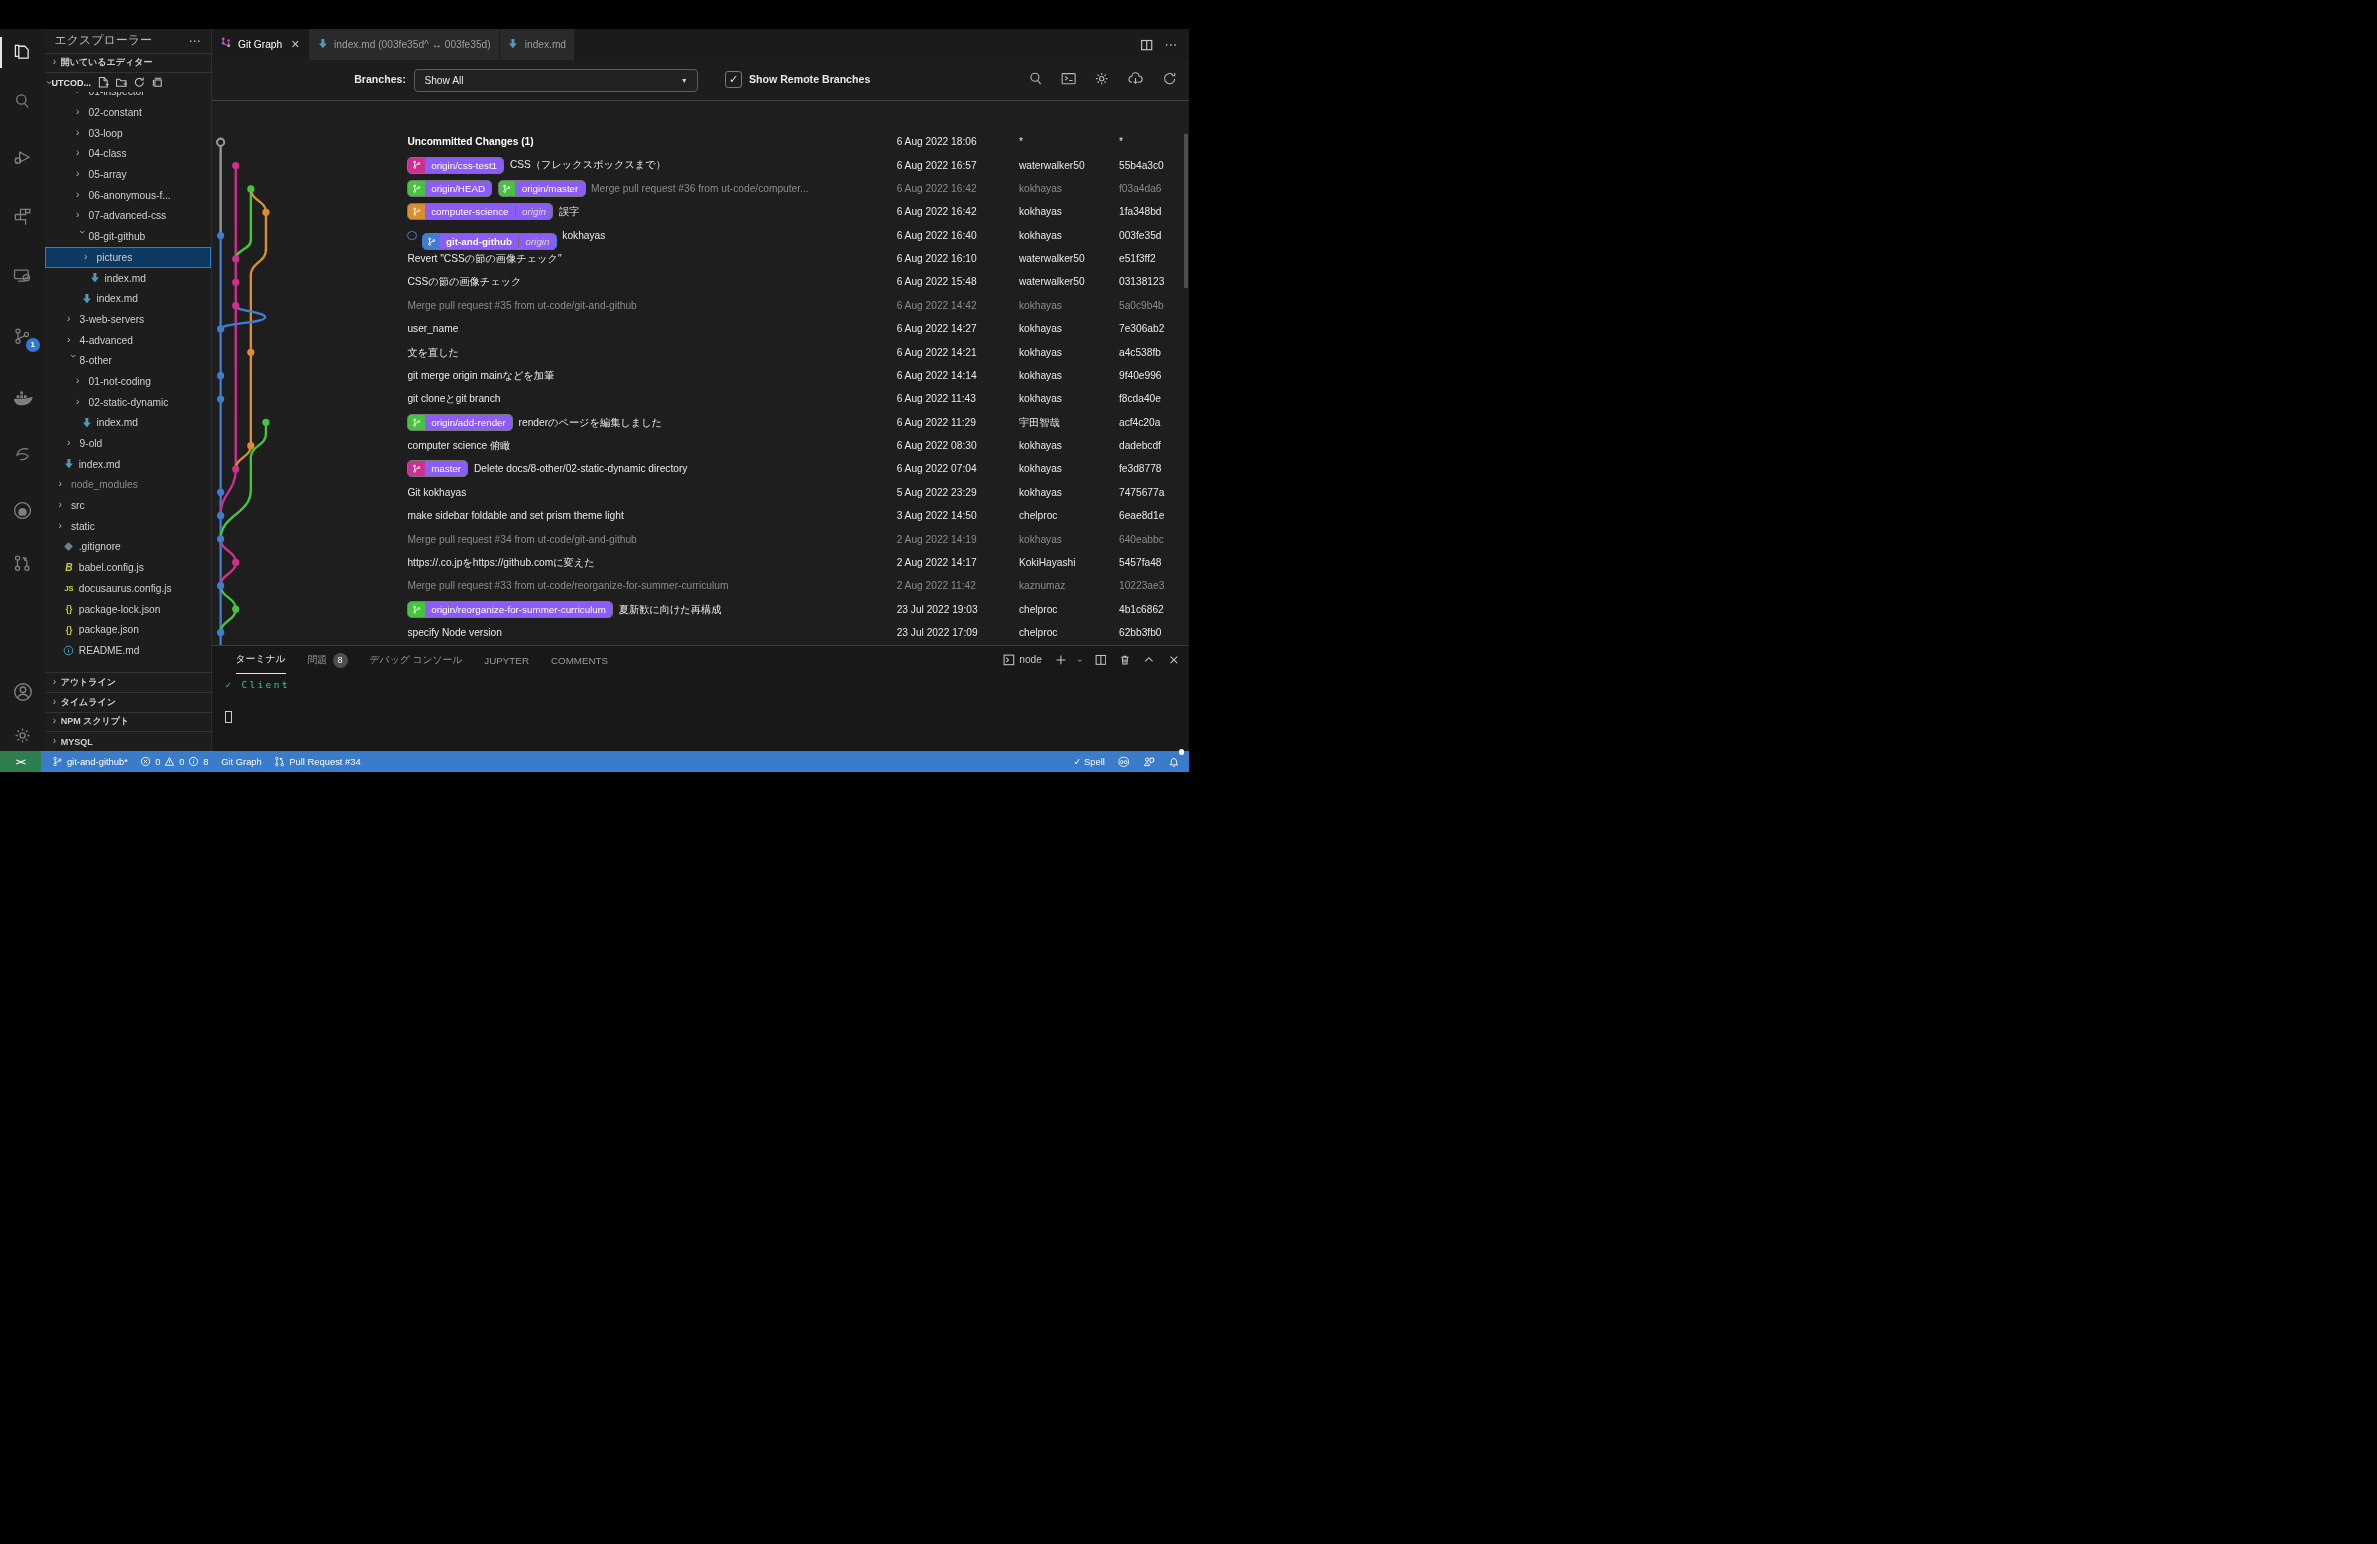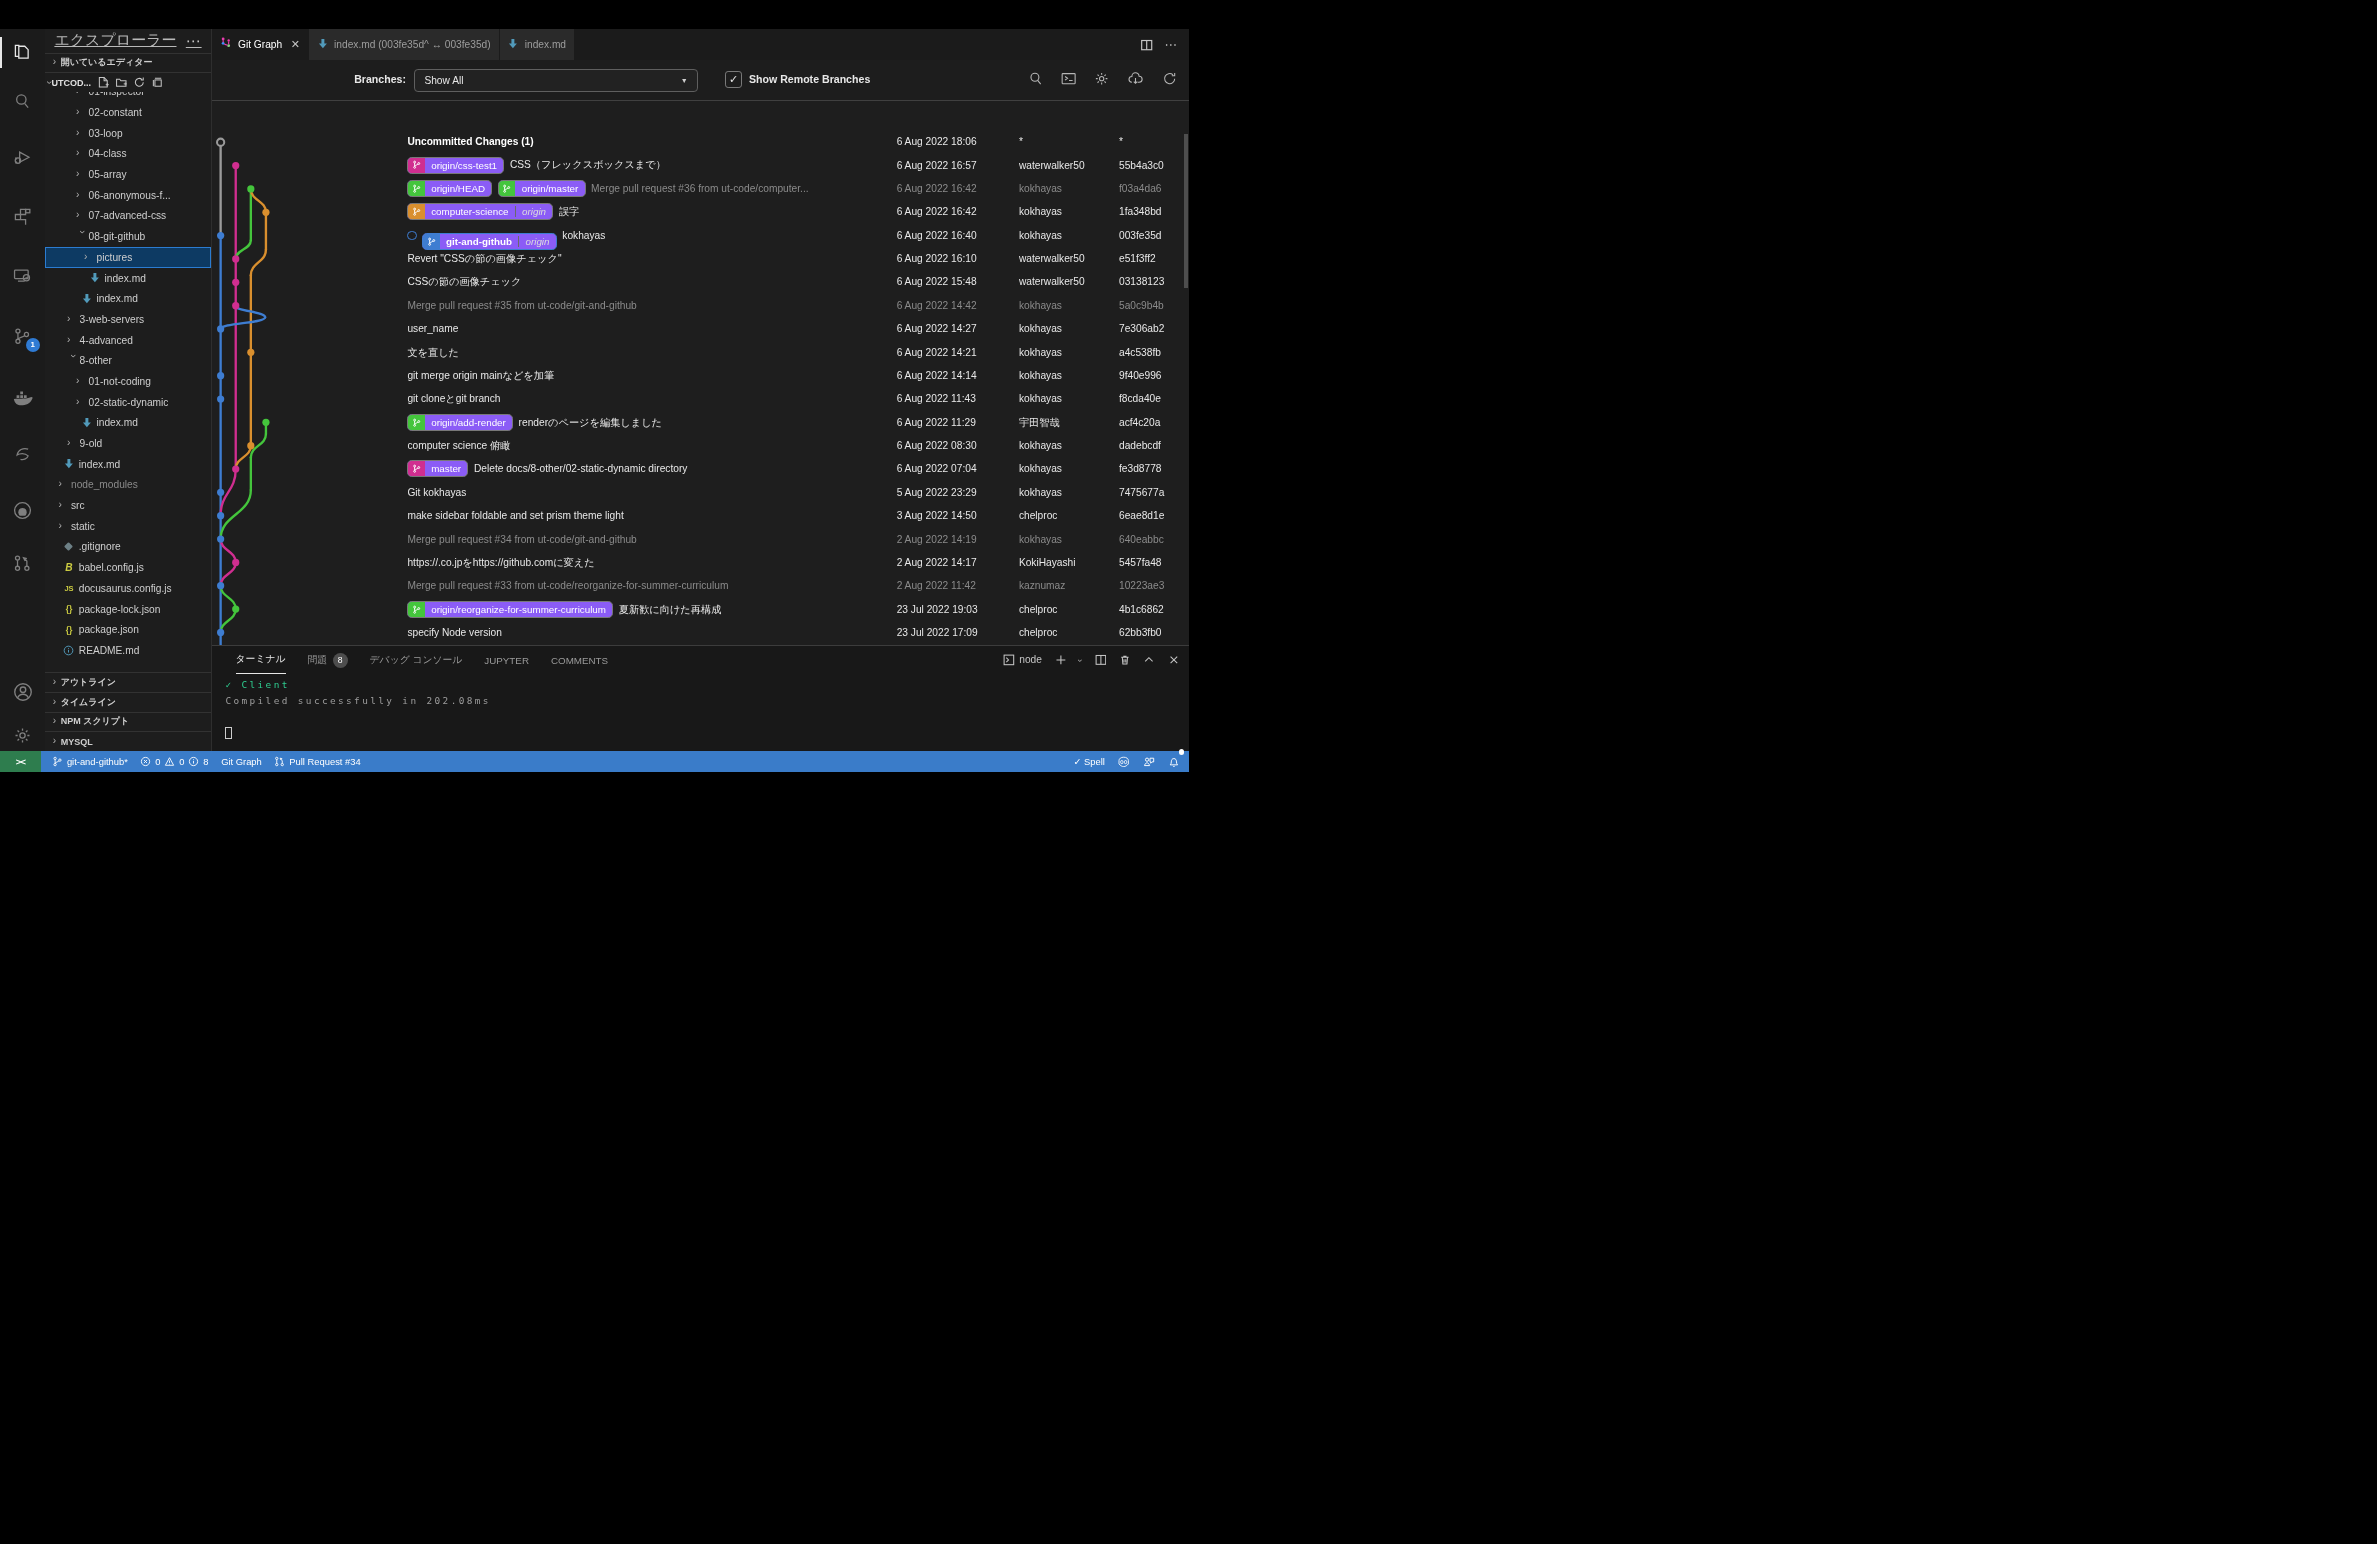--- a/index.html
+++ b/index.html
@@ -13,21 +13,21 @@
   
   .activitybar { position:absolute; top:29px; left:0; width:45px; bottom:21px; background:#1b1b1b; }
   .ab-item { position:absolute; left:0; width:45px; height:41px; display:flex; align-items:center; justify-content:center; color:#7f7f7f; }
   .ab-item svg { stroke:#7f7f7f; fill:none; stroke-width:1.5; }
   .ab-item.active svg { stroke:#e7e7e7; }
   .ab-item.active::before { content:""; position:absolute; left:0; top:4.7px; bottom:4.7px; width:1.6px; background:#e7e7e7; }
   .ab-badge { position:absolute; right:5.5px; bottom:5.5px; min-width:13.4px; height:13.4px; border-radius:7px; background:#2f7bd4; color:#fff; font-size:7.9px; display:flex; align-items:center; justify-content:center; font-weight:bold; }
 
   
   .sidebar { position:absolute; top:29px; left:45px; width:167px; bottom:21px; background:#1d1d1d; border-right:0.8px solid #2e2e2e; overflow:hidden; }
-  .sb-title { height:23.6px; display:flex; align-items:center; padding:0 9.4px; font-size:15px; color:#b9b9b9;text-decoration:underline; }
+  .sb-title { height:23.6px; display:flex; align-items:center; padding:0 9.4px; font-size:12px; color:#b9b9b9; }
   .sb-title .grow { flex:1; }
   .sb-section { height:19.7px; display:flex; align-items:center; padding:0 3.1px; font-size:9px; font-weight:bold; color:#cfcfcf; border-top:0.8px solid #323232; }
   .sb-section .chev { width:12.6px; text-align:center; }
   .chev { display:inline-block; color:#b0b0b0; font-size:10.2px; font-weight:normal; transform:translateY(-0.8px); }
   .chev.open { transform:rotate(90deg); }
   .ws-head { height:19.7px; display:flex; align-items:center; padding:0 3.1px; font-size:9px; font-weight:bold; color:#e0e0e0; border-top:0.8px solid #323232; }
   .ws-head .lbl { margin-right:3.1px; }
   .ws-icons { display:flex; gap:5.5px; margin-left:3.1px; }
   .ws-icons svg { stroke:#c5c5c5; fill:none; stroke-width:1.3; }
   .tree { position:relative; overflow:hidden; }
@@ -894,21 +894,20 @@
           </svg>
         <svg width="11.8" height="11.8" viewBox="0 0 16 16">
             <path d="M3 10l5-5 5 5"></path>
           </svg>
         <svg width="11.8" height="11.8" viewBox="0 0 16 16">
             <path d="M3.5 3.5l9 9M12.5 3.5l-9 9"></path>
           </svg>
       </div>
       <div class="term" id="term">
           <div><span class="t-green">✓ </span><span class="t-green">Client</span></div>
-          <div><span class="t-grey">  Compiled successfully in 202.08ms</span></div>
           <div>&nbsp;</div>
           <div><span class="cursor"></span></div>
         </div>
     </div>
   </main>
 
   <footer class="statusbar">
     <div class="sb-remote">
         <span>&gt;&lt;</span>
       </div>

